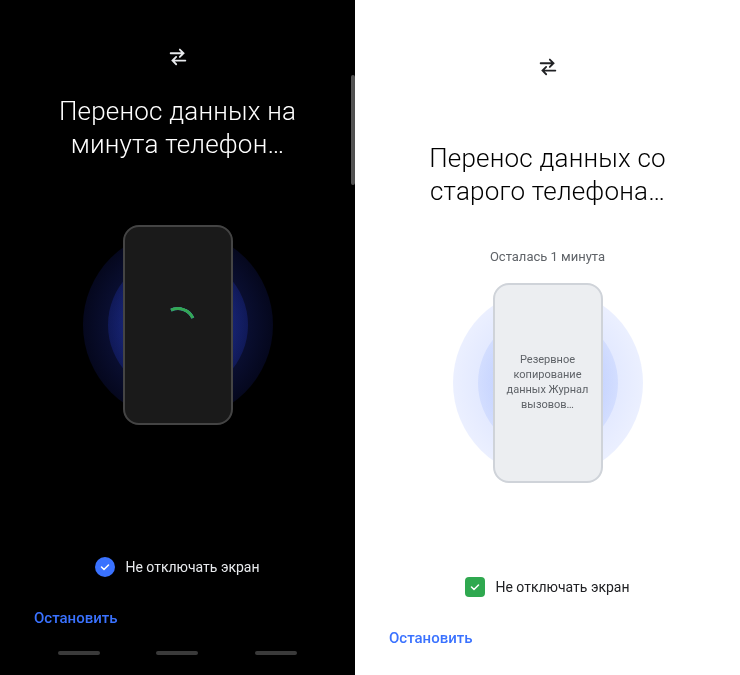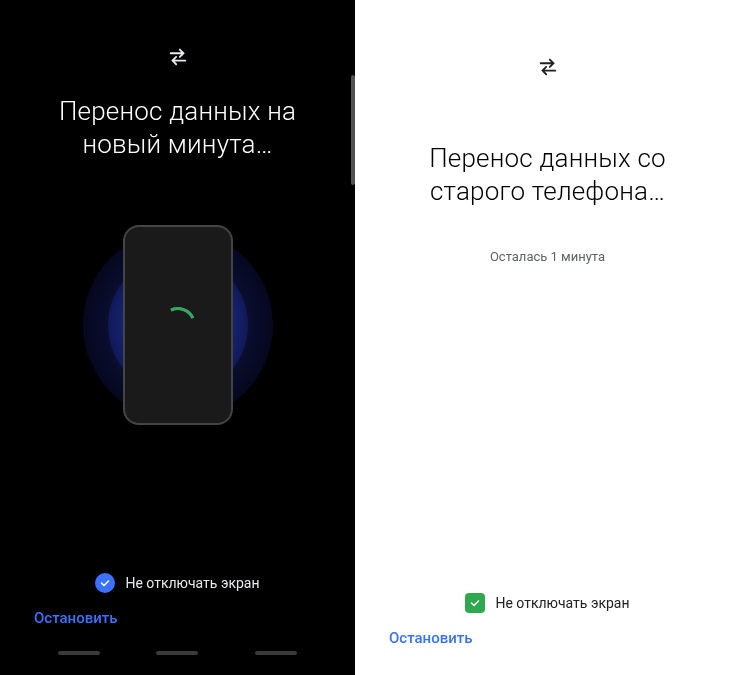--- a/index.html
+++ b/index.html
@@ -109,21 +109,21 @@
     border-radius: 4px;
     display: inline-flex;
     align-items: center;
     justify-content: center;
   }
   .panel-left .checkbox { background: #3a72ff; border-radius: 50%; }
   .panel-right .checkbox { background: #2fa84f; }
   .checkbox svg { display: block; }
   .bottom-bar {
     width: 100%;
-    margin-top: 8px;
+    margin-top: 24px;
     display: flex;
     align-items: center;
     justify-content: flex-start;
   }
   .stop-link {
     color: #3a72ff;
     font-size: 15px;
     font-weight: 500;
     cursor: pointer;
     padding: 8px 4px;
@@ -144,21 +144,21 @@
 </head>
 <body>
 
 <div class="panel panel-left">
   <div class="transfer-icon">
     <svg width="22" height="22" viewBox="0 0 24 24" fill="none" stroke="#e8eaed" stroke-width="2" stroke-linecap="round">
       <path d="M4 9h14M14 5l4 4-4 4"></path>
       <path d="M20 17H6M10 13l-4 4 4 4"></path>
     </svg>
   </div>
-  <h1 class="title">Перенос данных на новый минута…</h1>
+  <h1 class="title">Перенос данных на минута телефон…</h1>
 
   <div class="phone-wrap">
     <div class="halo halo-outer"></div>
     <div class="halo halo-inner"></div>
     <div class="phone">
       <div class="spinner">
         <div class="arc arc1"></div>
         <div class="arc arc2"></div>
       </div>
     </div>
@@ -190,20 +190,27 @@
   <div class="transfer-icon">
     <svg width="22" height="22" viewBox="0 0 24 24" fill="none" stroke="#202124" stroke-width="2" stroke-linecap="round">
       <path d="M4 9h14M14 5l4 4-4 4"></path>
       <path d="M20 17H6M10 13l-4 4 4 4"></path>
     </svg>
   </div>
   <h1 class="title">Перенос данных со старого телефона…</h1>
 
   <div class="time-remaining">Осталась 1 минута</div>
 
+  <div class="phone-wrap">
+    <div class="halo halo-outer"></div>
+    <div class="halo halo-inner"></div>
+    <div class="phone">
+      <div class="phone-text">Резервное копирование данных Журнал вызовов…</div>
+    </div>
+  </div>
 
   <label class="checkbox-row">
     <span class="checkbox">
       <svg width="12" height="12" viewBox="0 0 24 24" fill="none" stroke="#fff" stroke-width="3" stroke-linecap="round" stroke-linejoin="round">
           <polyline points="5 12 10 17 19 8"></polyline>
         </svg>
     </span>
     <span>Не отключать экран</span>
   </label>
 

